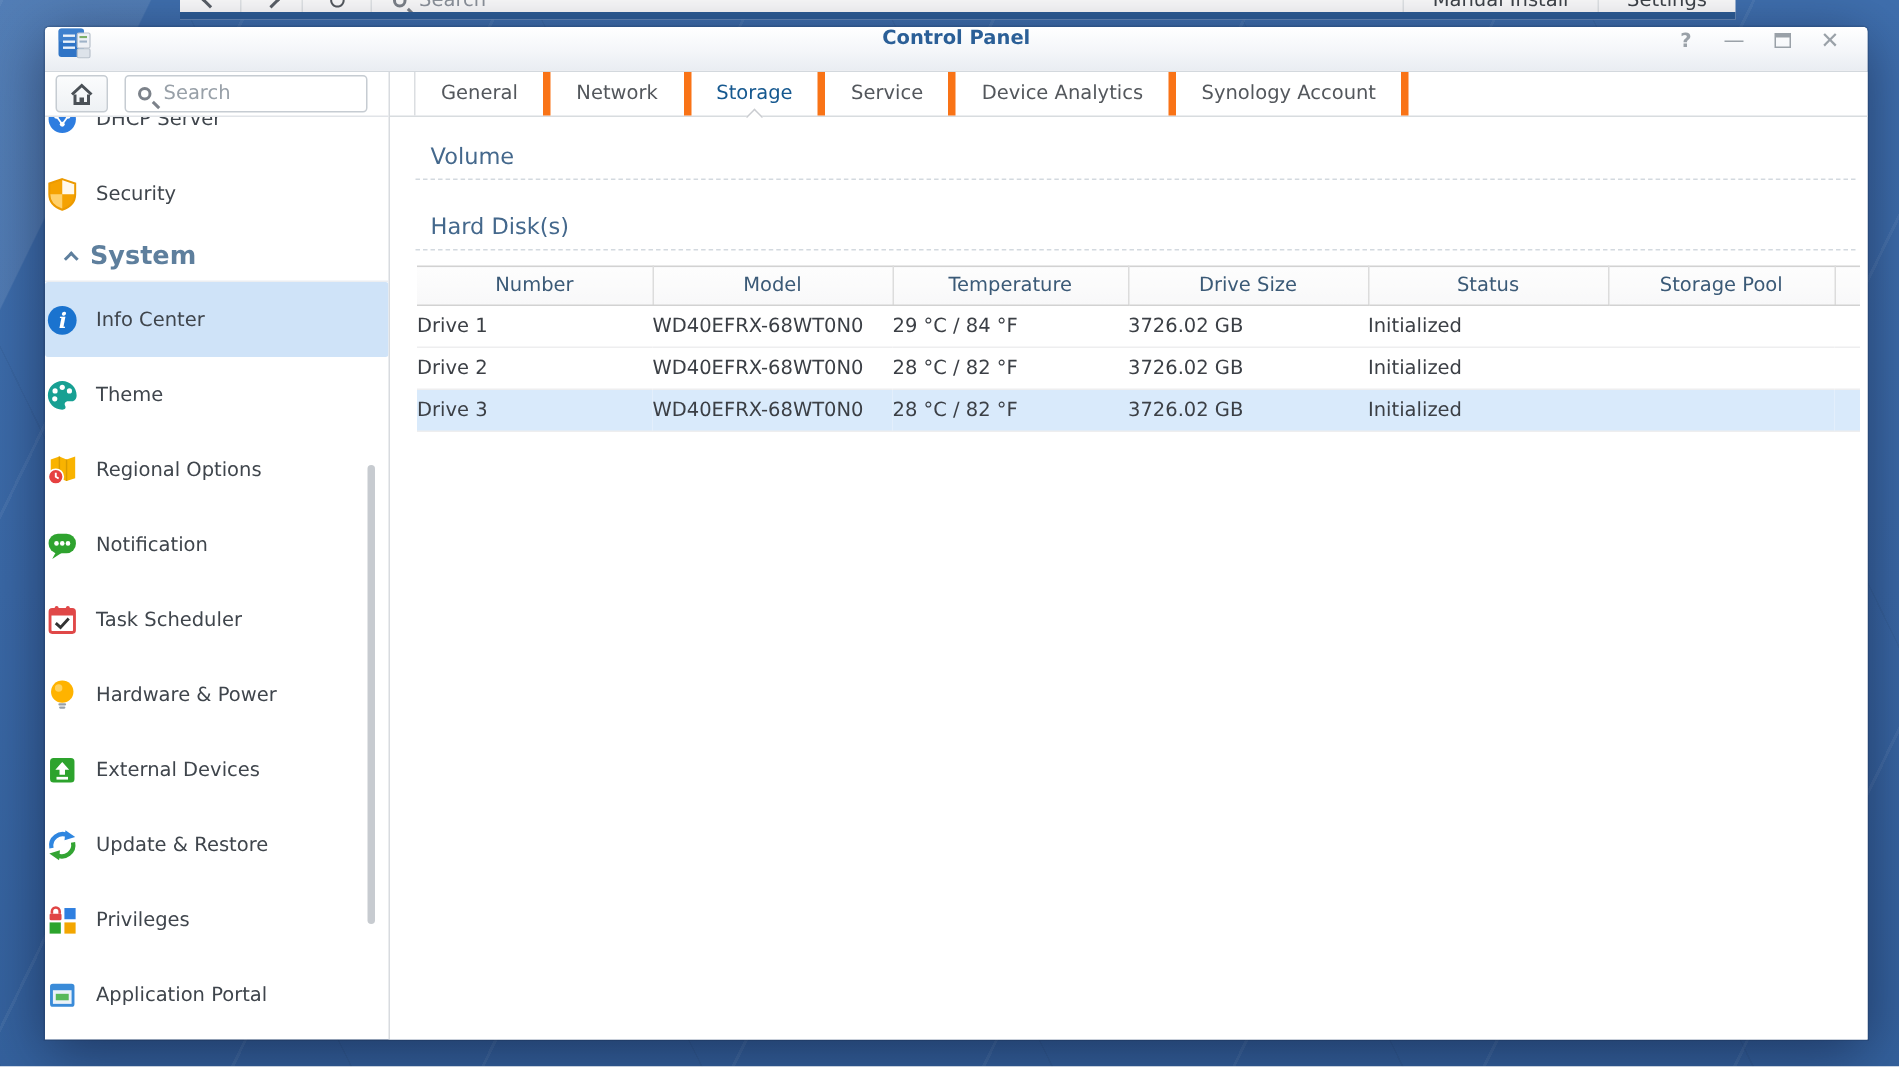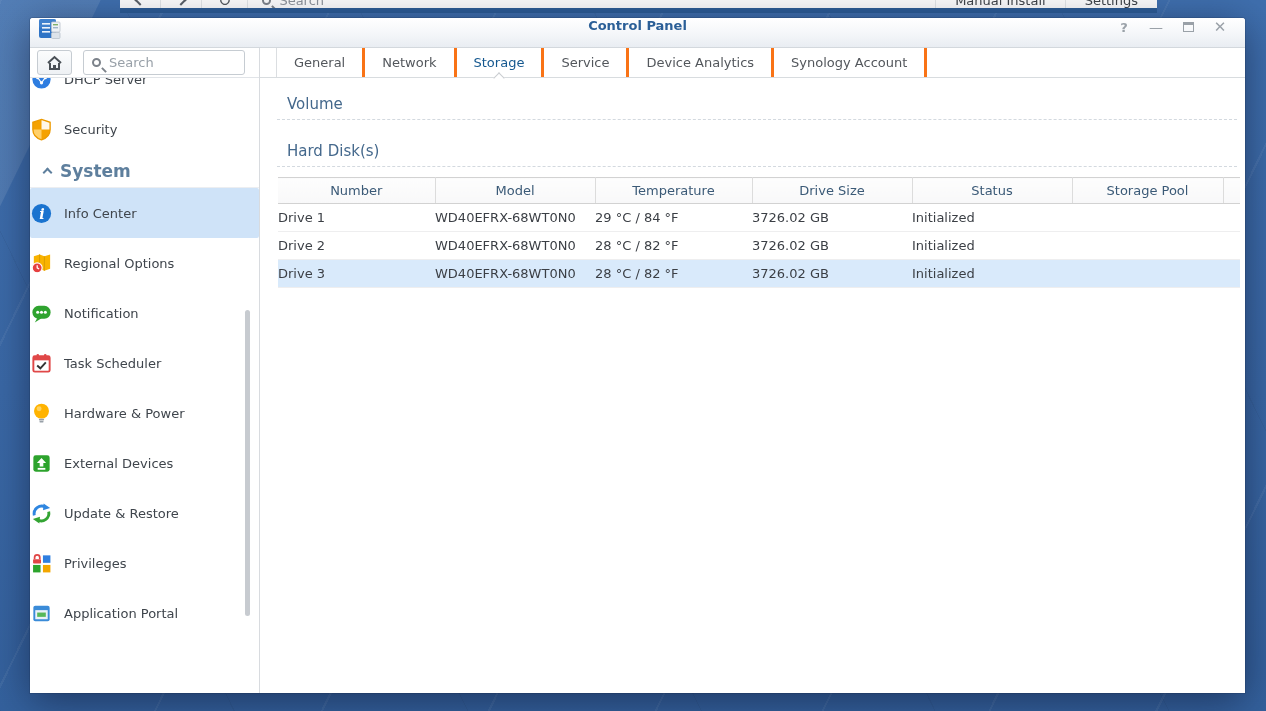--- a/index.html
+++ b/index.html
@@ -89,21 +89,21 @@
   }
   .chev-up{ width:7px; height:7px; border-left:2px solid #5e7f9d; border-top:2px solid #5e7f9d; transform:rotate(45deg); margin-top:4px; flex:none; }
   .ico{ width:23px; height:23px; flex:none; }
   .v-scrollbar{ position:absolute; right:9px; top:232px; width:5px; height:306px; background:#c7cbd0; border-radius:3px; cursor:pointer; }
 
   
   .content{ flex:1; display:flex; flex-direction:column; min-width:0; background:#fff; }
   .tabbar{ height:30px; flex:none; border-bottom:1px solid #d8dcdf; display:flex; align-items:stretch; padding-left:16px; }
   .tab{
     display:flex; align-items:center; padding:0 17px; color:#53575c; font-size:13px;
-    border-right:3px solid #f97316; cursor:pointer; position:relative;
+    border-right:5px solid #f97316; cursor:pointer; position:relative;
   }
   .tab:first-child{ border-left:1px solid #dbdee1; }
   .tab.active{ color:#15588f; font-weight:normal; }
   .notch{
     position:absolute; left:50%; bottom:-5px; width:8px; height:8px; background:#fff;
     border-left:1px solid #c9ccd0; border-top:1px solid #c9ccd0;
     transform:translateX(-50%) rotate(45deg); z-index:2;
   }
   .pane{ flex:1; padding:0 8px 0 17px; overflow:hidden; }
   .sec-title{ font-size:15px; color:#44688c; margin:17px 0 6px 10px; }
@@ -233,20 +233,32 @@
           <div class="nav-item sel">
             <span class="ico">
               <svg width="23" height="23" viewBox="0 0 24 24">
                 <circle cx="12" cy="12" r="10" fill="#1a73cf"></circle>
                 <text x="12.5" y="17.5" font-size="15" font-family="DejaVu Serif, serif" font-style="italic" font-weight="bold" fill="#fff" text-anchor="middle">i</text>
               </svg>
             </span>
             <span>Info Center</span>
           </div>
 
+          <div class="nav-item">
+            <span class="ico">
+              <svg width="23" height="23" viewBox="0 0 24 24">
+                <path d="M12 2 C6.5 2 2 6.5 2 12 C2 17.5 6.5 22 12 22 C14 22 14.8 20.8 14 19.3 C13.2 17.8 14.2 16.2 16 16.2 L18.8 16.2 C20.6 16.2 22 14.5 22 12 C22 6.5 17.5 2 12 2 Z" fill="#17a093"></path>
+                <circle cx="7" cy="9" r="1.8" fill="#fff"></circle>
+                <circle cx="12" cy="6.5" r="1.8" fill="#fff"></circle>
+                <circle cx="17" cy="9" r="1.8" fill="#fff"></circle>
+                <circle cx="6.8" cy="14.5" r="1.8" fill="#fff"></circle>
+              </svg>
+            </span>
+            <span>Theme</span>
+          </div>
 
           <div class="nav-item">
             <span class="ico">
               <svg width="23" height="23" viewBox="0 0 24 24">
                 <path d="M4 4.5 L10 2.5 L15 4.5 L21 2.5 V17.5 L15 19.5 L10 17.5 L4 19.5 Z" fill="#f9b300"></path>
                 <path d="M10 2.5 V17.5 M15 4.5 V19.5" stroke="#d99b00" stroke-width="1"></path>
                 <circle cx="7.5" cy="16.5" r="5.2" fill="#e64040" stroke="#fff" stroke-width="1.2"></circle>
                 <path d="M7.5 13.8 V16.5 L9.5 17.8" stroke="#fff" stroke-width="1.3" fill="none"></path>
               </svg>
             </span>

